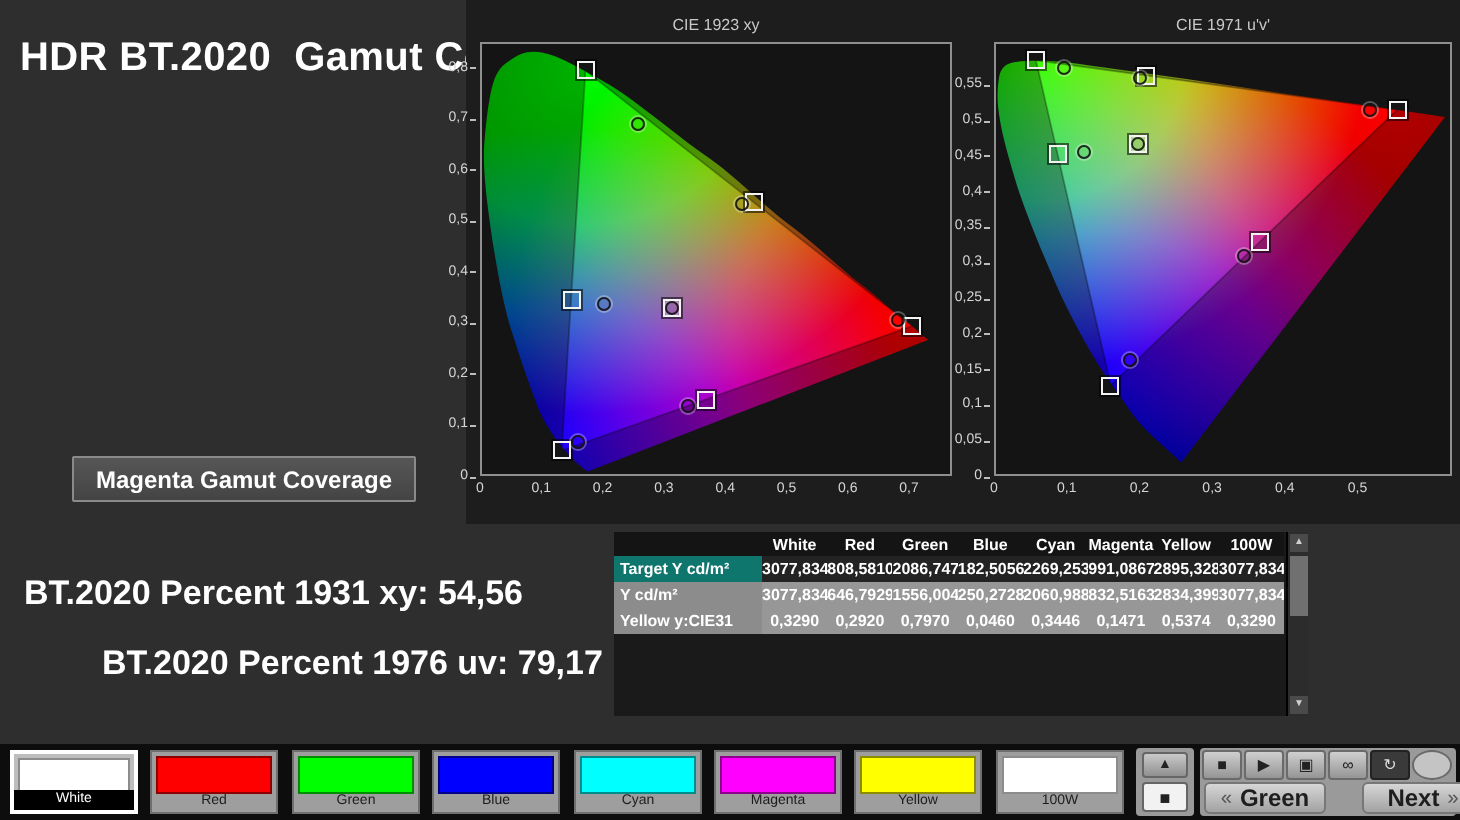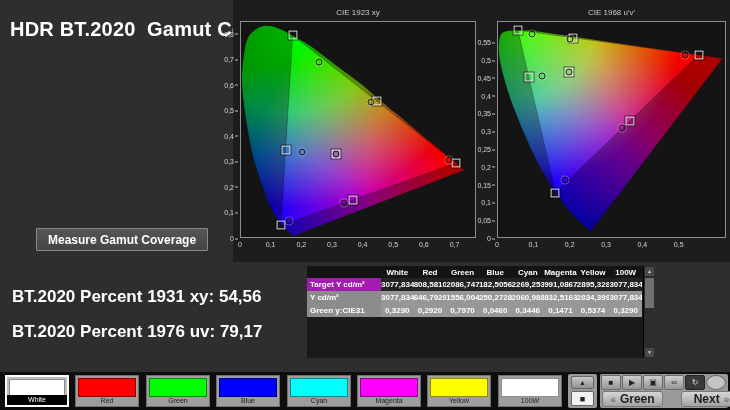--- a/index.html
+++ b/index.html
@@ -44,34 +44,34 @@
 
   
   .measure-btn{
     position:absolute;left:36px;top:228px;height:23px;padding:0 11px;
     background:linear-gradient(#565656,#444);color:#fff;font-size:12px;font-weight:bold;
     border:1px solid #8a8a8a;border-radius:1px;font-family:inherit;cursor:pointer;
   }
 
   
   .result{color:#fff;font-size:17px;font-weight:bold;left:12px;}
-  .r1{top:287px;} .r2{top:322px;}
+  .r1{top:287px;} .r2{top:322px;margin-left:39px;}
 
   
   .table-wrap{left:307px;top:266px;width:347px;height:92px;background:#1a1a1a;}
   #gamut-table{border-collapse:collapse;table-layout:fixed;width:335px;color:#fff;}
   #gamut-table th,#gamut-table td{
     padding:0;height:13px;font-size:8px;font-weight:bold;text-align:center;
     white-space:nowrap;overflow:hidden;
   }
   #gamut-table thead th{background:#141414;height:12px;color:#fff;}
   #gamut-table .corner{width:74px;}
   #gamut-table tbody th{text-align:left;padding-left:3px;}
   #gamut-table tr.dark td{background:#232323;}
-  #gamut-table tr.dark th{background:#a21caf;}
+  #gamut-table tr.dark th{background:#0f766e;}
   #gamut-table tr.light td{background:#979797;}
   #gamut-table tr.light th{background:#8c8c8c;}
   .tscroll{
     position:absolute;right:0;top:0;width:11px;height:92px;background:#2c2c2c;
     border-left:1px solid #000;box-sizing:border-box;
   }
   .tscroll .arr{
     position:absolute;left:1px;width:9px;height:9px;background:#4a4a4a;color:#cfcfcf;
     font-size:5px;line-height:9px;text-align:center;
   }
@@ -200,21 +200,21 @@
         <div class="xtick" style="left: 25.974%;">0,2</div>
         <div class="xtick" style="left: 38.961%;">0,3</div>
         <div class="xtick" style="left: 51.9481%;">0,4</div>
         <div class="xtick" style="left: 64.9351%;">0,5</div>
         <div class="xtick" style="left: 77.9221%;">0,6</div>
         <div class="xtick" style="left: 90.9091%;">0,7</div>
       </div>
   </div>
 
   <div>
-    <div class="chart-title" style="left:264px;width:229px;">CIE 1968 u'v'</div>
+    <div class="chart-title" style="left:264px;width:229px;">CIE 1971 u'v'</div>
     <div class="yticks" style="left:243px;width:19px;">
         <div class="ytick" style="top: 100%;">0</div>
         <div class="ytick" style="top: 91.8033%;">0,05</div>
         <div class="ytick" style="top: 83.6066%;">0,1</div>
         <div class="ytick" style="top: 75.4098%;">0,15</div>
         <div class="ytick" style="top: 67.2131%;">0,2</div>
         <div class="ytick" style="top: 59.0164%;">0,25</div>
         <div class="ytick" style="top: 50.8197%;">0,3</div>
         <div class="ytick" style="top: 42.623%;">0,35</div>
         <div class="ytick" style="top: 34.4262%;">0,4</div>
@@ -281,21 +281,21 @@
         <div class="xtick" style="left: 0%;">0</div>
         <div class="xtick" style="left: 15.873%;">0,1</div>
         <div class="xtick" style="left: 31.746%;">0,2</div>
         <div class="xtick" style="left: 47.619%;">0,3</div>
         <div class="xtick" style="left: 63.4921%;">0,4</div>
         <div class="xtick" style="left: 79.3651%;">0,5</div>
       </div>
   </div>
 </div>
 
-<button class="measure-btn">Measure Gamut Coverage</button>
+<button class="measure-btn">Magenta Gamut Coverage</button>
 
 <div class="abs result r1">BT.2020 Percent 1931 xy: 54,56</div>
 <div class="abs result r2">BT.2020 Percent 1976 uv: 79,17</div>
 
 <div class="abs table-wrap">
   <table id="gamut-table">
       <thead>
         <tr>
           <th class="corner"></th>
           <th>White</th>
@@ -325,21 +325,21 @@
           <td>3077,8341</td>
           <td>646,7929</td>
           <td>1556,0040</td>
           <td>250,2728</td>
           <td>2060,9883</td>
           <td>832,5163</td>
           <td>2834,3994</td>
           <td>3077,8341</td>
         </tr>
         <tr class="light">
-          <th>Green y:CIE31</th>
+          <th>Yellow y:CIE31</th>
           <td>0,3290</td>
           <td>0,2920</td>
           <td>0,7970</td>
           <td>0,0460</td>
           <td>0,3446</td>
           <td>0,1471</td>
           <td>0,5374</td>
           <td>0,3290</td>
         </tr>
       </tbody>

